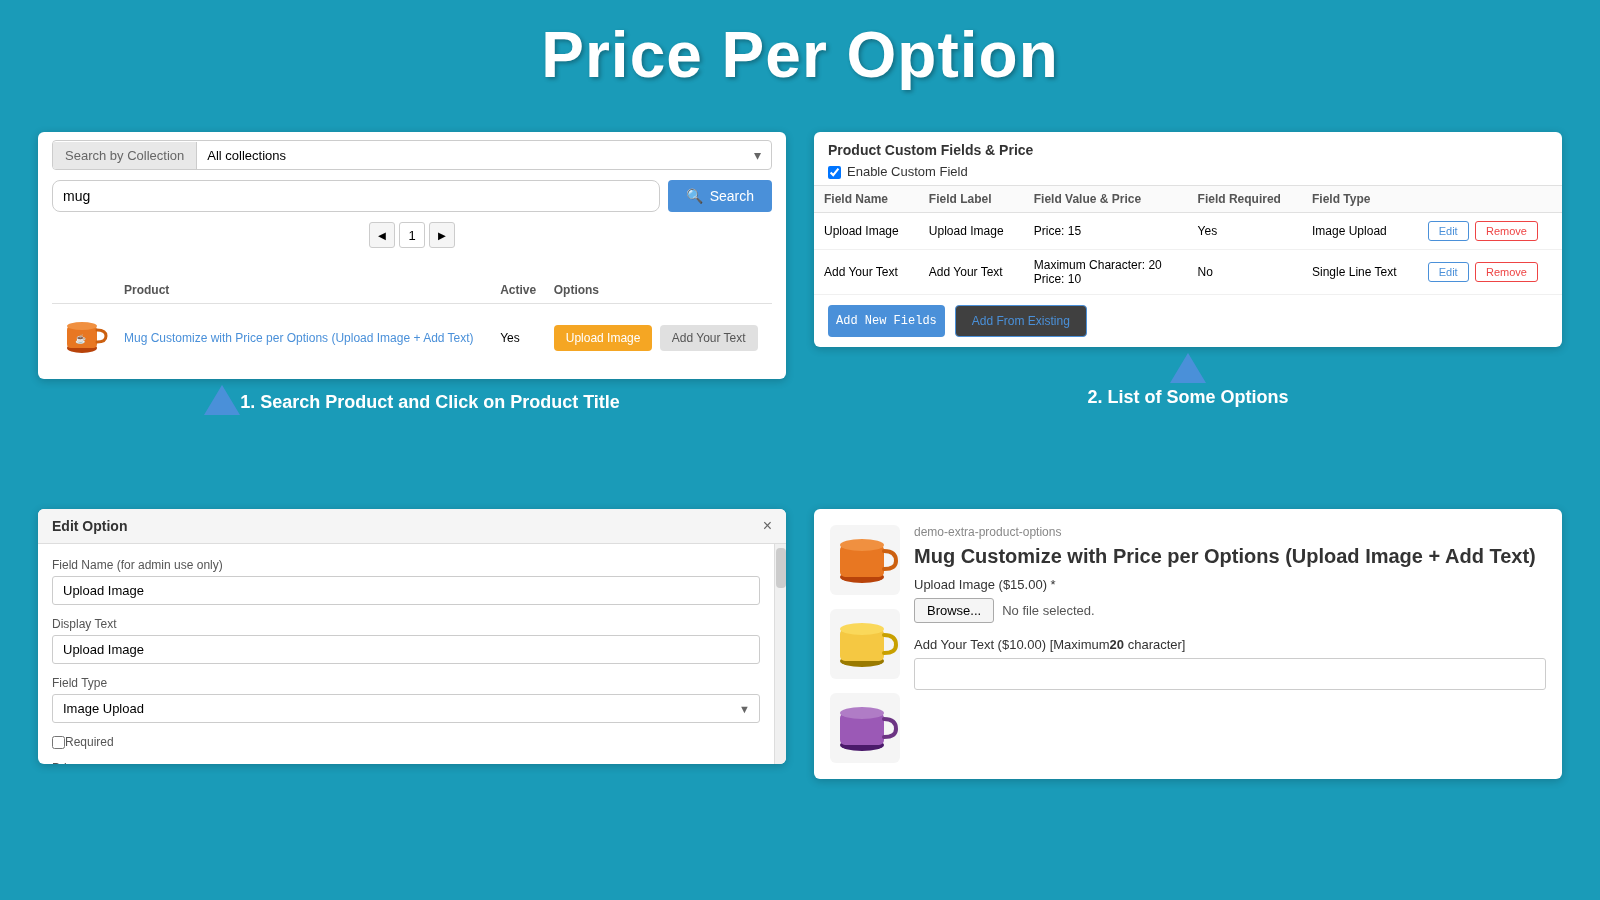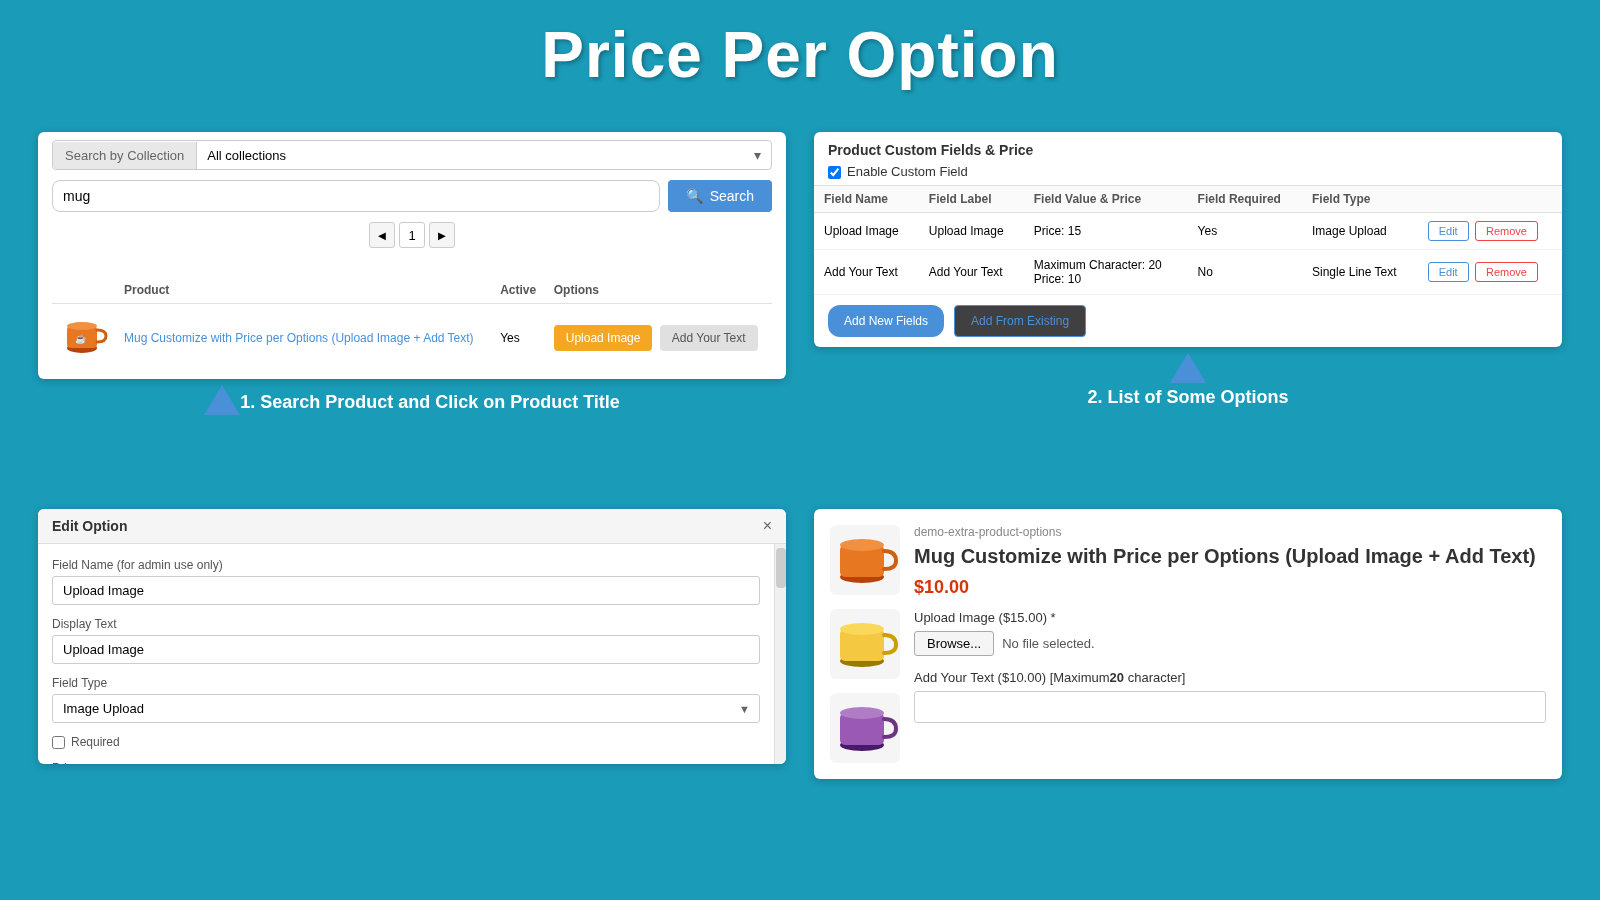--- a/index.html
+++ b/index.html
@@ -261,24 +261,25 @@
     }
     .p2-footer {
       padding: 10px 14px;
       display: flex;
       gap: 10px;
     }
     .btn-add-new {
       background: #4a90d9;
       color: #fff;
       border: none;
-      border-radius: 12px;
-      padding: 8px 16px;
-      font-size: 12px;
-      cursor: pointer;
+      border-radius: 4px;
+      padding: 8px 8px;
+      font-size: 12px;
+      cursor: pointer;
+      font-family: Liberation Mono, monospace;
     }
     .btn-add-existing {
       background: #404040;
       color: #4a90d9;
       border: 1px solid #4a90d9;
       border-radius: 4px;
       padding: 8px 16px;
       font-size: 12px;
       cursor: pointer;
     }
@@ -338,21 +339,20 @@
       right: 10px;
       top: 50%;
       transform: translateY(-50%);
       font-size: 11px;
       color: #666;
       pointer-events: none;
     }
     .checkbox-label {
       display: flex;
       align-items: center;
-      gap: 6px;
       font-size: 12px;
       color: #555;
     }
     
     .p3-scroll {
       display: flex;
       height: 220px;
       overflow: hidden;
     }
     .p3-scroll-content {
@@ -651,21 +651,20 @@
             <ellipse cx="32" cy="52" rx="22" ry="6" fill="#4a1a6a"></ellipse>
             <rect x="10" y="20" width="44" height="32" rx="5" fill="#9b59b6"></rect>
             <ellipse cx="32" cy="20" rx="22" ry="6" fill="#b07cc6"></ellipse>
             <path d="M54 26 Q66 26 66 36 Q66 44 54 44" stroke="#6c3483" stroke-width="4" fill="none" stroke-linecap="round"></path>
           </svg>
         </div>
 
         <div class="p4-info">
           <div class="p4-slug">demo-extra-product-options</div>
           <div class="p4-product-title">Mug Customize with Price per Options (Upload Image + Add Text)</div>
-          <div class="p4-price">$10.00</div>
           <div class="p4-field-label">Upload Image ($15.00) *</div>
           <div class="p4-browse-row">
             <button class="browse-btn">Browse...</button>
             <span class="no-file">No file selected.</span>
           </div>
           <div class="p4-field-label">
             <span>Add Your Text ($10.00) [Maximum</span><span style="font-weight:bold;">20</span><span> character]</span>
           </div>
           <textarea class="p4-textarea" style=""></textarea>
         </div>

